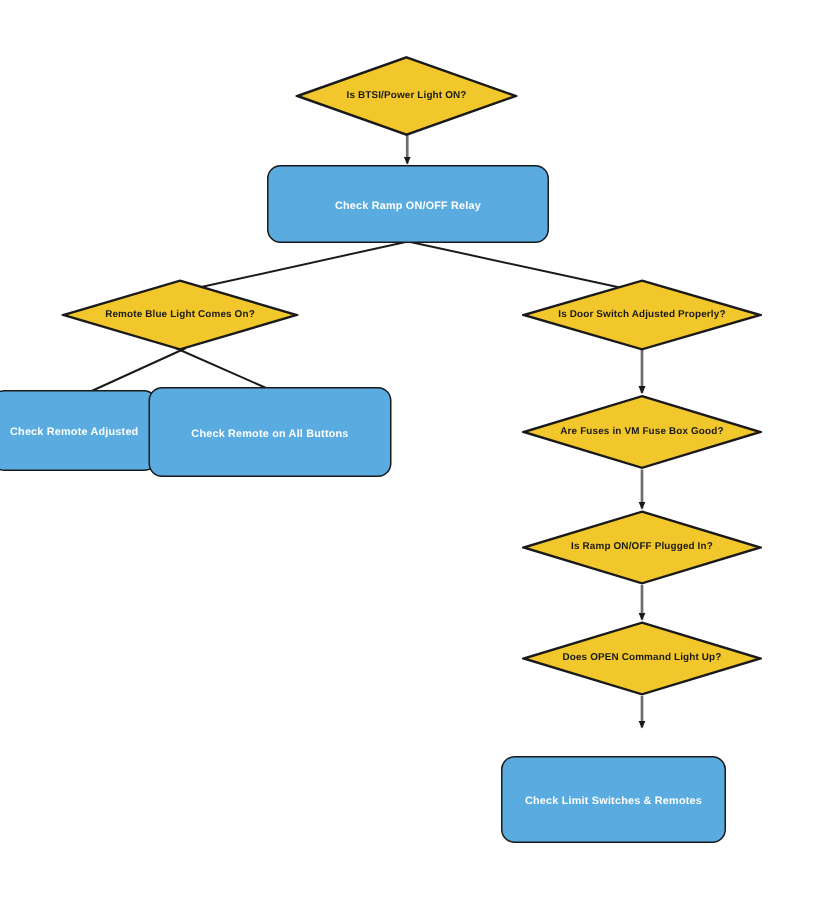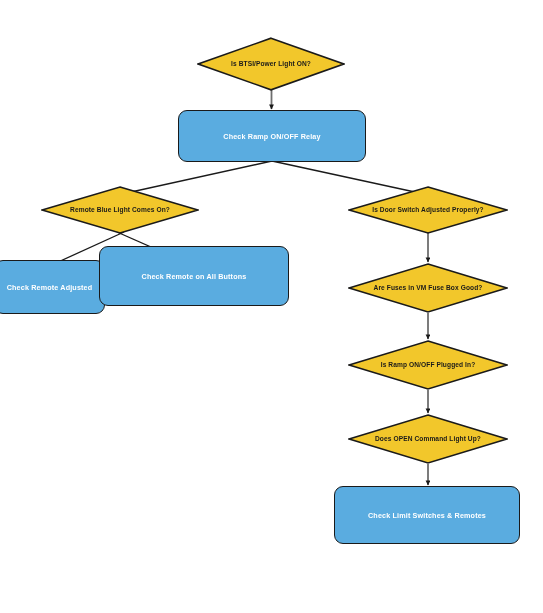--- a/index.html
+++ b/index.html
@@ -119,21 +119,21 @@
     <svg class="diamond-svg" viewBox="0 0 160 48" preserveAspectRatio="none" xmlns="http://www.w3.org/2000/svg">
       <polygon points="80,1.1 158.9,24 80,46.9 1.1,24" fill="#f2c72b" stroke="#1a1a1a" stroke-width="1.6"></polygon>
     </svg>
     <span class="dlabel">Is Door Switch Adjusted Properly?</span>
   </div>
 
   <div class="node node-process" style="left:-6px; top:260px; width:111px; height:54px; z-index:3;">
     <span>Check Remote Adjusted</span>
   </div>
 
-  <div class="node node-process" style="left:99px; top:246px; width:190px; height:60px; z-index:4;text-align:center;">
+  <div class="node node-process" style="left:99px; top:258px; width:162px; height:60px; z-index:4;text-align:center;">
     <span>Check Remote on All Buttons</span>
   </div>
 
   <div class="node node-decision" style="left:348px; top:263px; width:160px; height:50px;">
     <svg class="diamond-svg" viewBox="0 0 160 50" preserveAspectRatio="none" xmlns="http://www.w3.org/2000/svg">
       <polygon points="80,1.1 158.9,25 80,48.9 1.1,25" fill="#f2c72b" stroke="#1a1a1a" stroke-width="1.6"></polygon>
     </svg>
     <span class="dlabel">Are Fuses in VM Fuse Box Good?</span>
   </div>
 
@@ -144,17 +144,17 @@
     <span class="dlabel">Is Ramp ON/OFF Plugged In?</span>
   </div>
 
   <div class="node node-decision" style="left:348px; top:414px; width:160px; height:50px;">
     <svg class="diamond-svg" viewBox="0 0 160 50" preserveAspectRatio="none" xmlns="http://www.w3.org/2000/svg">
       <polygon points="80,1.1 158.9,25 80,48.9 1.1,25" fill="#f2c72b" stroke="#1a1a1a" stroke-width="1.6"></polygon>
     </svg>
     <span class="dlabel">Does OPEN Command Light Up?</span>
   </div>
 
-  <div class="node node-process" style="left:334px; top:486px; width:186px; height:58px;">
+  <div class="node node-process" style="left:334px; top:504px; width:150px; height:58px;">
     <span>Check Limit Switches &amp; Remotes</span>
   </div>
 
 </div>
 
 </body></html>

